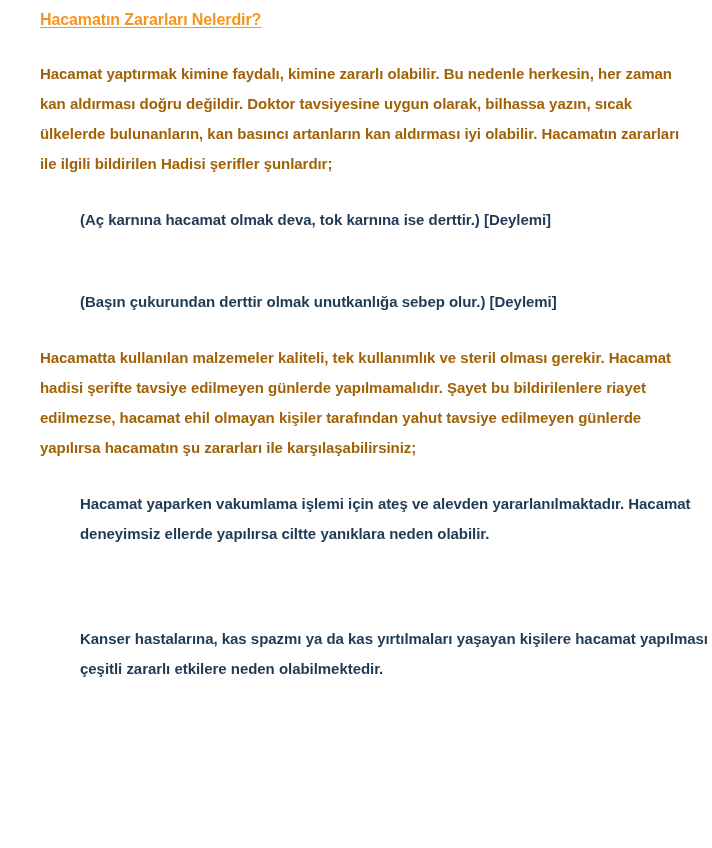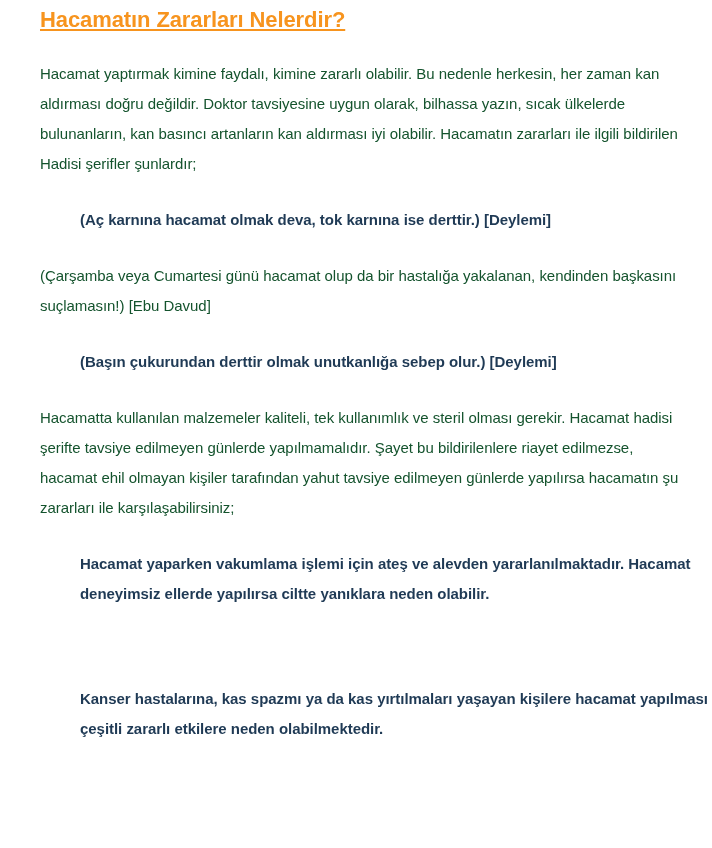--- a/index.html
+++ b/index.html
@@ -16,38 +16,39 @@
     -webkit-font-smoothing: antialiased;
   }
   .article {
     box-sizing: border-box;
     width: 712px;
     padding: 9px 32px 0 40px;
   }
   .article-heading {
     margin: 0 18px 0 0;
     padding: 0;
-    font-size: 22px;
+    font-size: 16px;
     line-height: 22px;
     font-weight: bold;
     color: #f7941e;
     text-decoration: underline;
     text-underline-offset: 2px;
     letter-spacing: -0.1px;
     display: inline-block;
   }
   .para {
     margin: 0;
     padding: 0;
-    color: #14532d;
+    color: #a16207;
     font-size: 15px;
     line-height: 30px;
     letter-spacing: -0.05px;
     width: 642px;
     word-spacing: 0.1px;
+    font-weight: bold;
   }
   .para.bold {
     font-weight: bold;
     color: #1f3a55;
     margin-left: 40px;
   }
   
   .spacer-after-heading { height: 28px; }
   .gap { height: 26px; }
   .gap-sm { height: 25px; }
@@ -60,21 +61,20 @@
   <h2 class="article-heading">Hacamatın Zararları Nelerdir?</h2>
 
   <div class="spacer-after-heading"></div>
 
   <p class="para">Hacamat yaptırmak kimine faydalı, kimine zararlı olabilir. Bu nedenle herkesin, her zaman kan aldırması doğru değildir. Doktor tavsiyesine uygun olarak, bilhassa yazın, sıcak ülkelerde bulunanların, kan basıncı artanların kan aldırması iyi olabilir. Hacamatın zararları ile ilgili bildirilen Hadisi şerifler şunlardır;</p>
   <div class="gap"></div>
 
   <p class="para bold">(Aç karnına hacamat olmak deva, tok karnına ise derttir.) [Deylemi]</p>
   <div class="gap"></div>
 
-  <p class="para">(Çarşamba veya Cumartesi günü hacamat olup da bir hastalığa yakalanan, kendinden başkasını suçlamasın!) [Ebu Davud]</p>
   <div class="gap"></div>
 
   <p class="para bold">(Başın çukurundan derttir olmak unutkanlığa sebep olur.) [Deylemi]</p>
   <div class="gap"></div>
 
   <p class="para">Hacamatta kullanılan malzemeler kaliteli, tek kullanımlık ve steril olması gerekir. Hacamat hadisi şerifte tavsiye edilmeyen günlerde yapılmamalıdır. Şayet bu bildirilenlere riayet edilmezse, hacamat ehil olmayan kişiler tarafından yahut tavsiye edilmeyen günlerde yapılırsa hacamatın şu zararları ile karşılaşabilirsiniz;</p>
   <div class="gap"></div>
 
   <p class="para bold">Hacamat yaparken vakumlama işlemi için ateş ve alevden yararlanılmaktadır. Hacamat deneyimsiz ellerde yapılırsa ciltte yanıklara neden olabilir.</p>
   <div class="gap-sm"></div>

